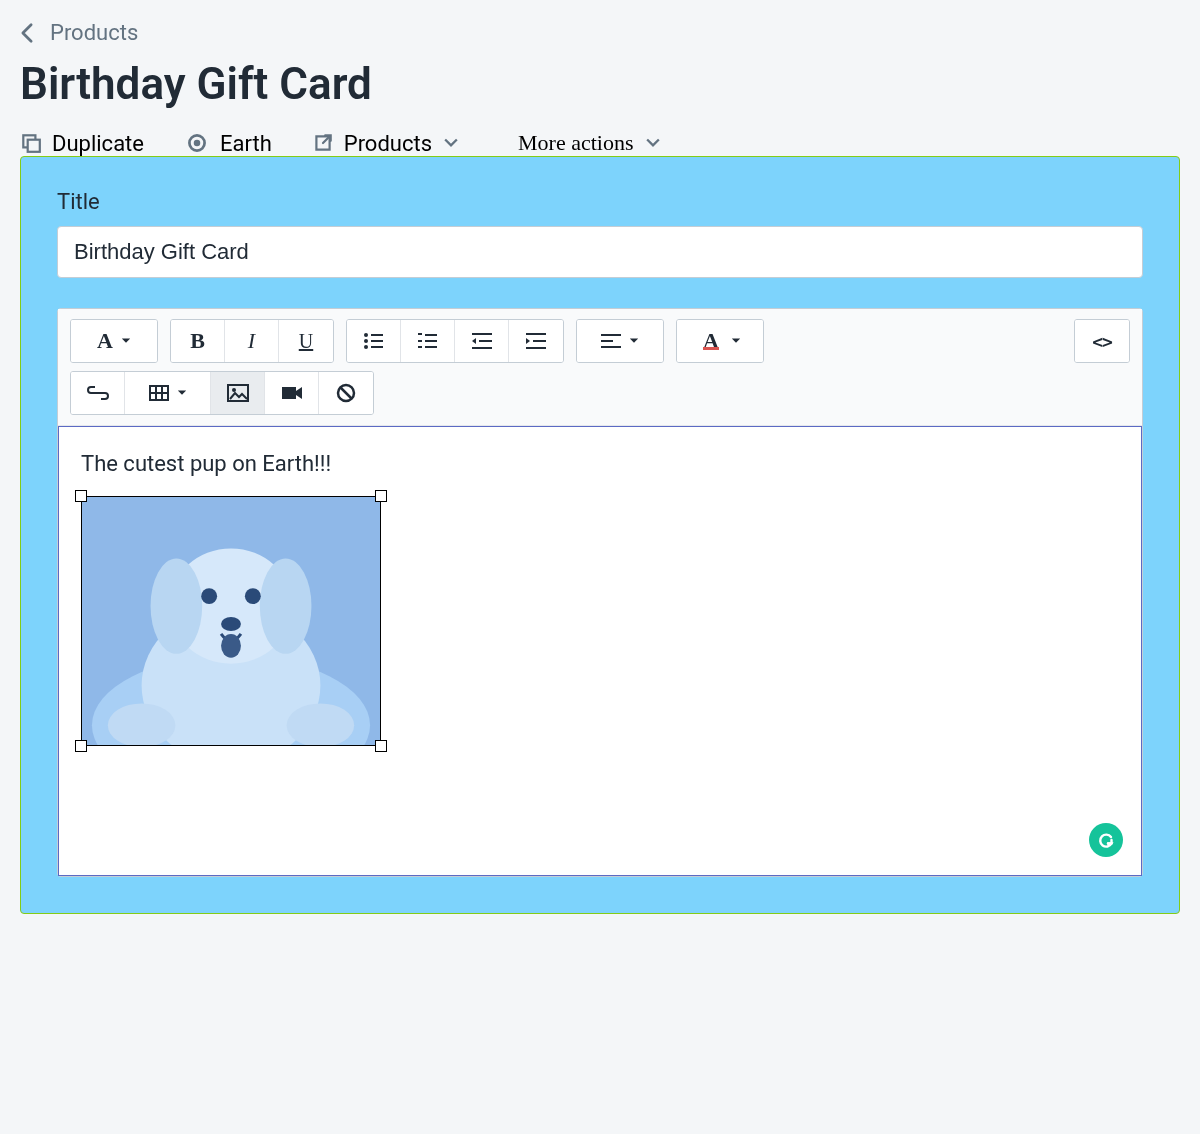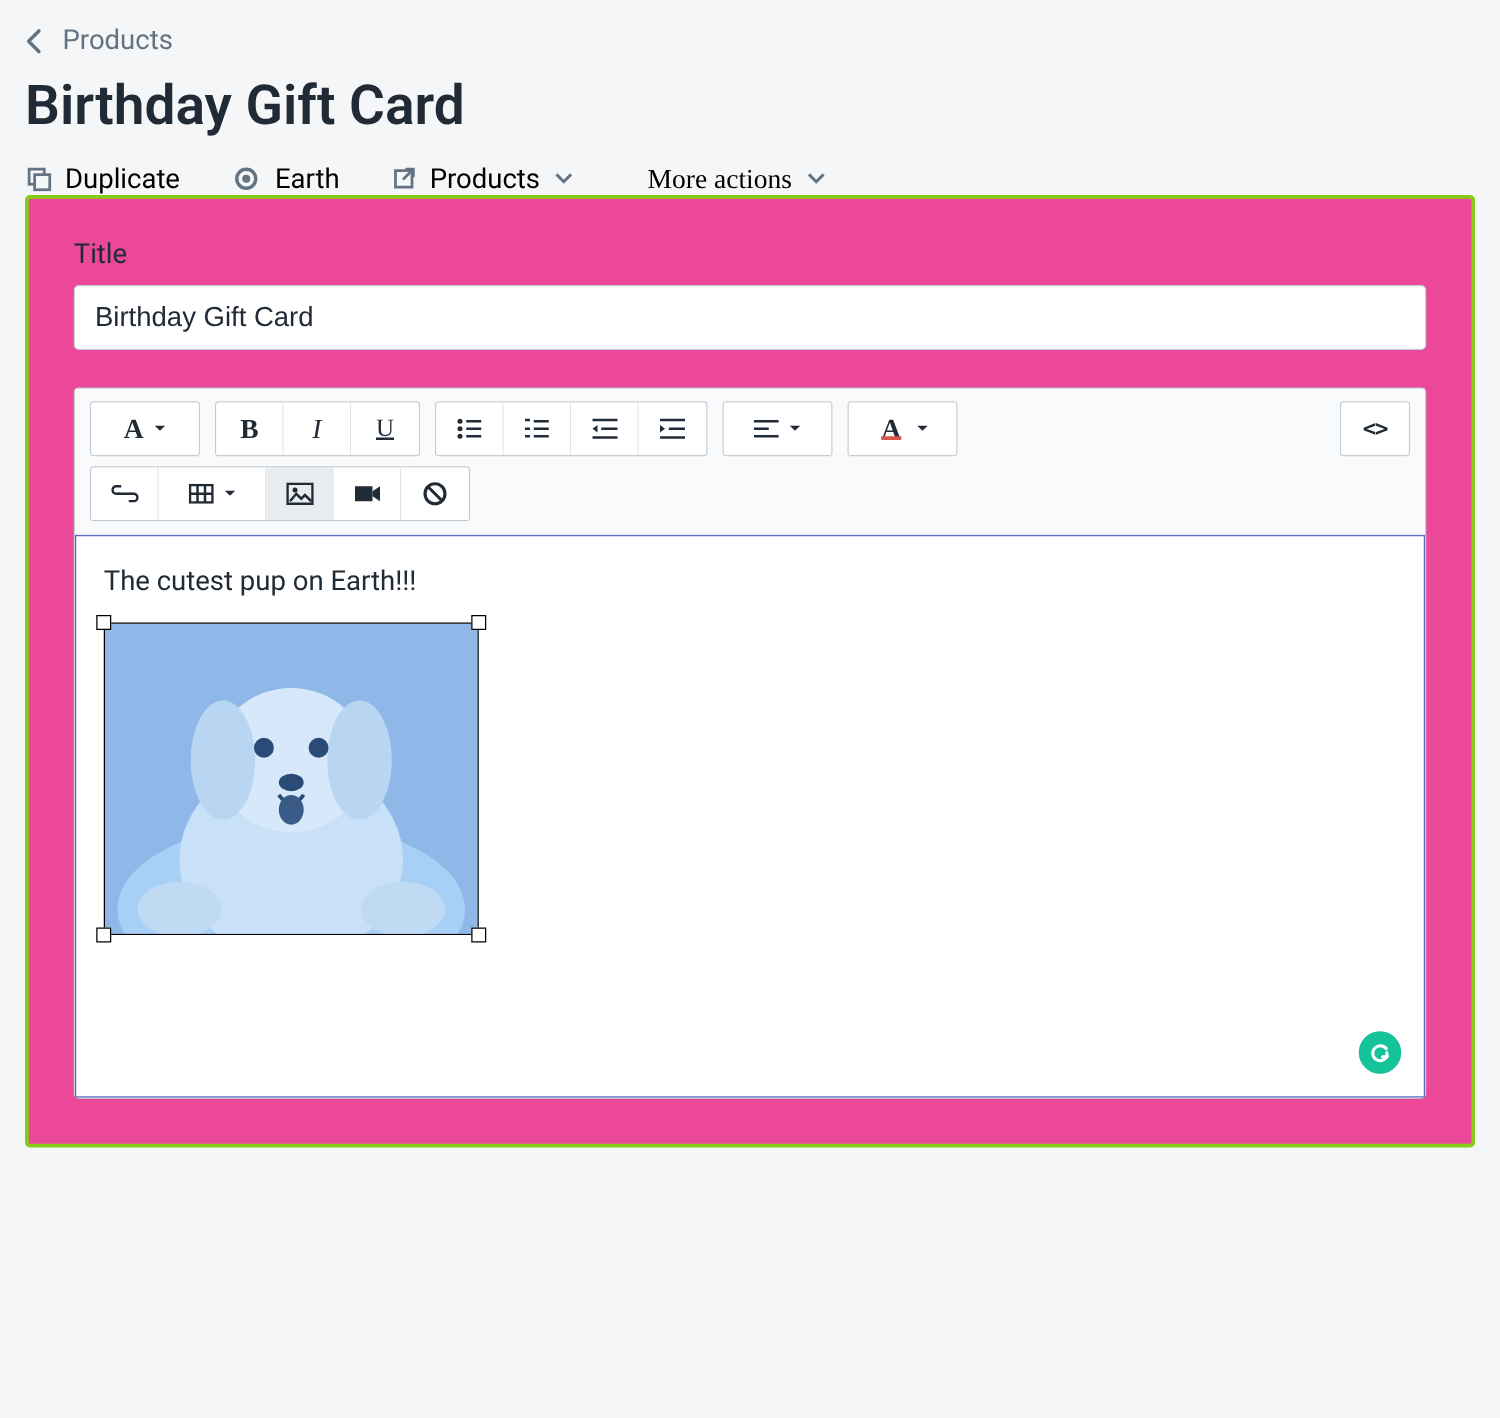--- a/index.html
+++ b/index.html
@@ -37,22 +37,22 @@
     font-size: 22px;
   }
   .action-btn {
     display: inline-flex;
     align-items: center;
     gap: 10px;
     cursor: pointer;
   }
   .action-btn svg { flex: none; }
   .card {
-    background: #ec4899;
-    border: 3px solid #84cc16;
+    background: #7dd3fc;
+    border: 1px solid #84cc16;
     border-radius: 4px;
     padding: 32px 36px 36px 36px;
   }
   .field-label {
     font-size: 22px;
     color: #212b36;
     margin-bottom: 12px;
     display: block;
   }
   .text-input {

